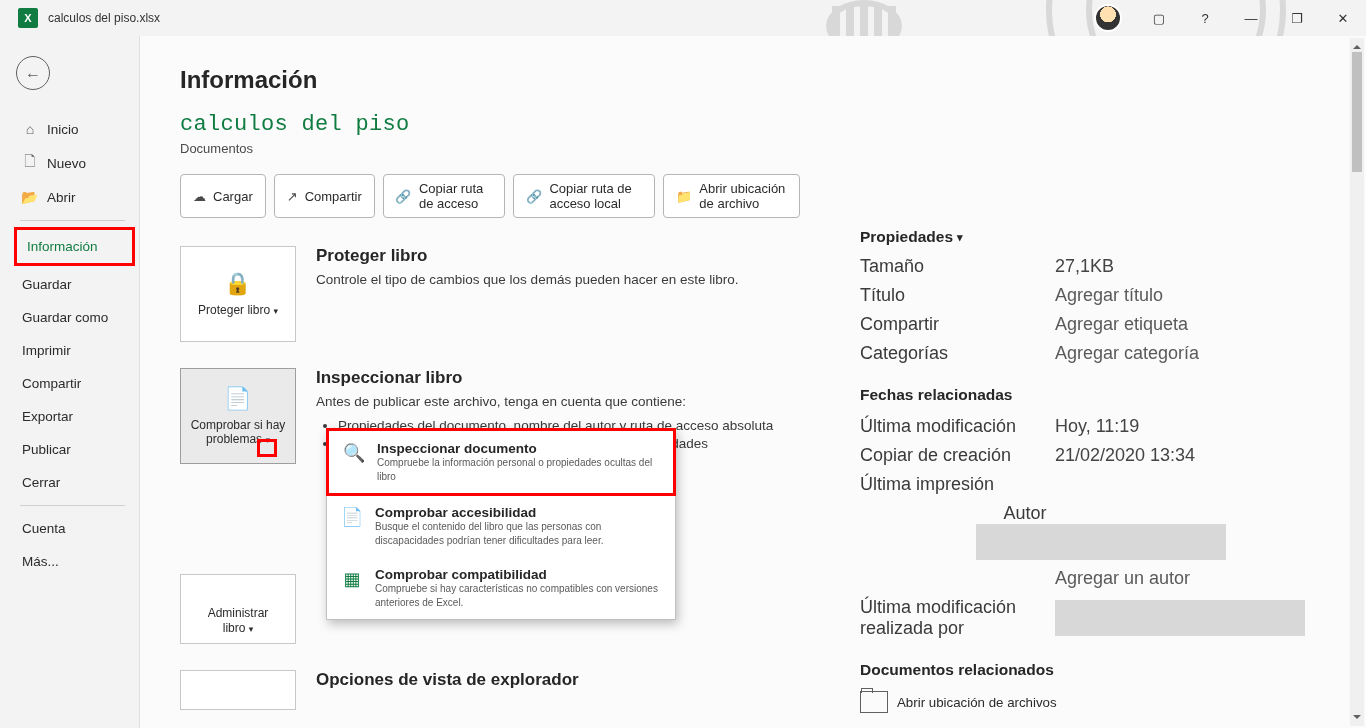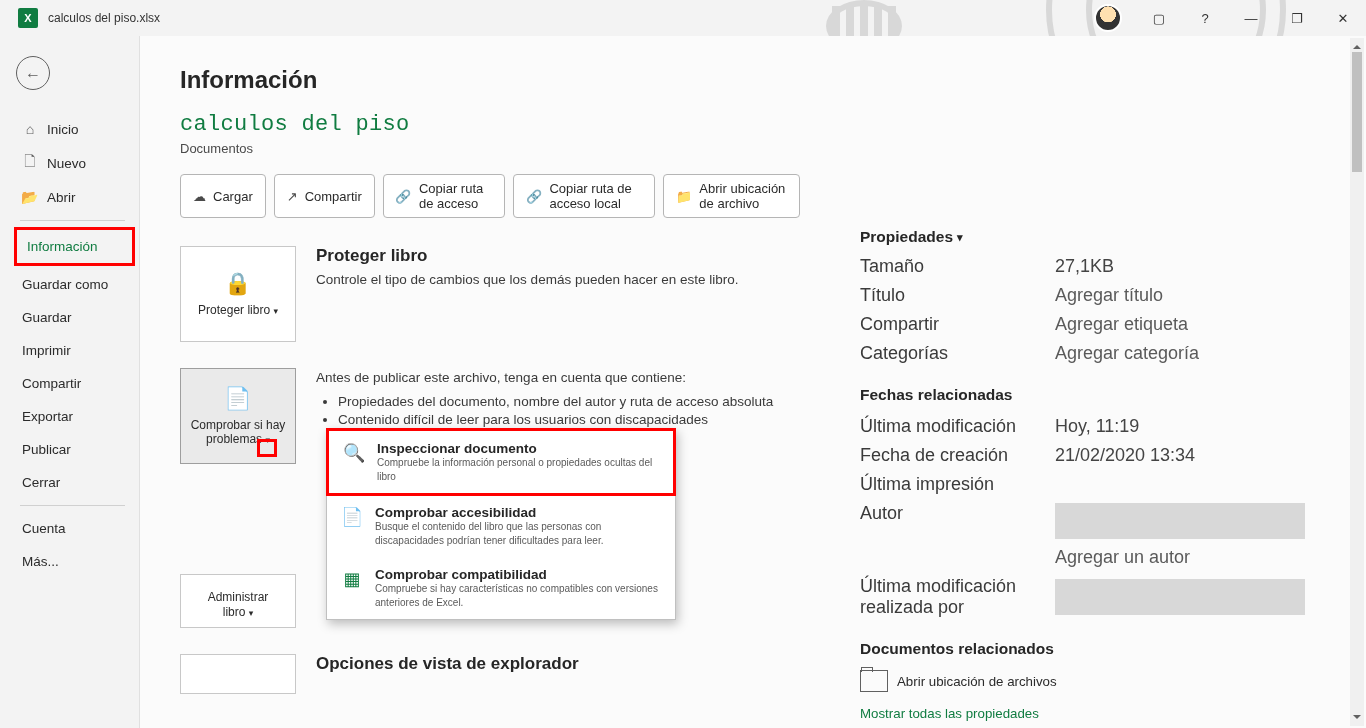--- a/index.html
+++ b/index.html
@@ -129,24 +129,24 @@
       </div>
     <div class="nav-item">
         <span class="ico">📂</span>
         <span>Abrir</span>
       </div>
     <div class="nav-sep"></div>
     <div class="nav-item info-row selected">
         <span>Información</span>
       </div>
     <div class="nav-item">
+        <span>Guardar</span>
+      </div>
+    <div class="nav-item">
         <span>Guardar como</span>
-      </div>
-    <div class="nav-item">
-        <span>Guardar</span>
       </div>
     <div class="nav-item">
         <span>Imprimir</span>
       </div>
     <div class="nav-item">
         <span>Compartir</span>
       </div>
     <div class="nav-item">
         <span>Exportar</span>
       </div>
@@ -209,30 +209,31 @@
           </div>
         </div>
 
         <div class="section-row" style="margin-bottom:150px;">
           <div class="big-btn pressed">
             <span class="bico">📄</span>
             <span style="line-height:1.2"><span>Comprobar si hay</span><br><span>problemas</span> <span class="chev">▾</span></span>
             <div class="red-chev"></div>
           </div>
           <div class="section-text">
+            <h3>Inspeccionar libro</h3>
             <p>Antes de publicar este archivo, tenga en cuenta que contiene:</p>
             <ul>
               <li>Propiedades del documento, nombre del autor y ruta de acceso absoluta</li>
               <li>Contenido difícil de leer para los usuarios con discapacidades</li>
             </ul>
           </div>
         </div>
 
         <div class="section-row" style="margin-top:-40px;">
-          <div class="big-btn" style="height:54px;justify-content:flex-end;padding-bottom:8px;">
+          <div class="big-btn" style="height:70px;justify-content:flex-end;padding-bottom:8px;">
             <span style="line-height:1.2"><span>Administrar</span><br><span>libro</span> <span class="chev">▾</span></span>
           </div>
           <div class="section-text" style="visibility:hidden;">
               <h3>.</h3>
             </div>
         </div>
 
         <div class="section-row">
           <div class="big-btn" style="height:40px;"></div>
           <div class="section-text">
@@ -262,28 +263,28 @@
             <span class="plabel">Categorías</span>
             <span class="pval link">Agregar categoría</span>
           </div>
 
         <div class="sub-h">Fechas relacionadas</div>
         <div class="prow">
             <span class="plabel">Última modificación</span>
             <span class="pval">Hoy, 11:19</span>
           </div>
         <div class="prow">
-            <span class="plabel">Fecha de creación</span>
+            <span class="plabel">Copiar de creación</span>
             <span class="pval">21/02/2020 13:34</span>
           </div>
         <div class="prow">
             <span class="plabel">Última impresión</span>
           </div>
 
-        <div class="prow" style="">
+        <div class="prow" style="align-items:center;flex-direction:column;">
             <span class="plabel">Autor</span>
             <span class="redact"></span>
           </div>
         <div class="prow">
             <span class="plabel"></span>
             <span class="pval link">Agregar un autor</span>
           </div>
         <div class="prow" style="align-items:center;">
             <span class="plabel">Última modificación realizada por</span>
             <span class="redact"></span>

